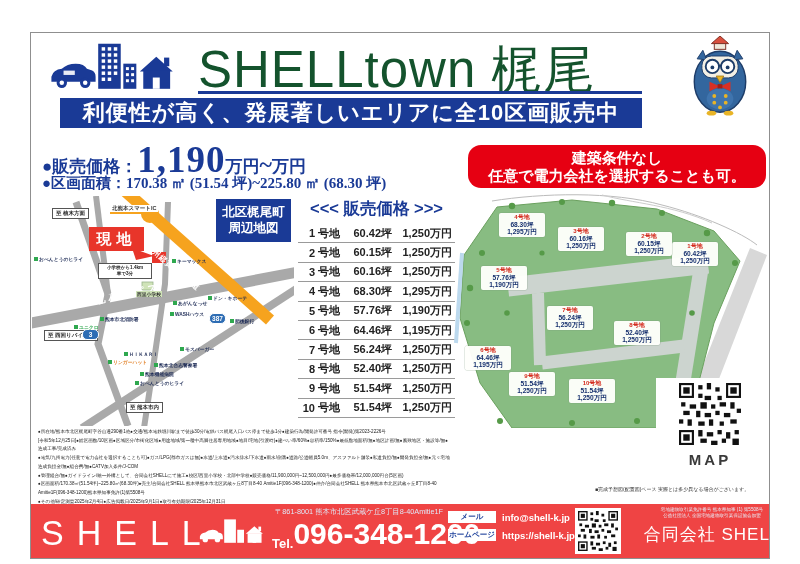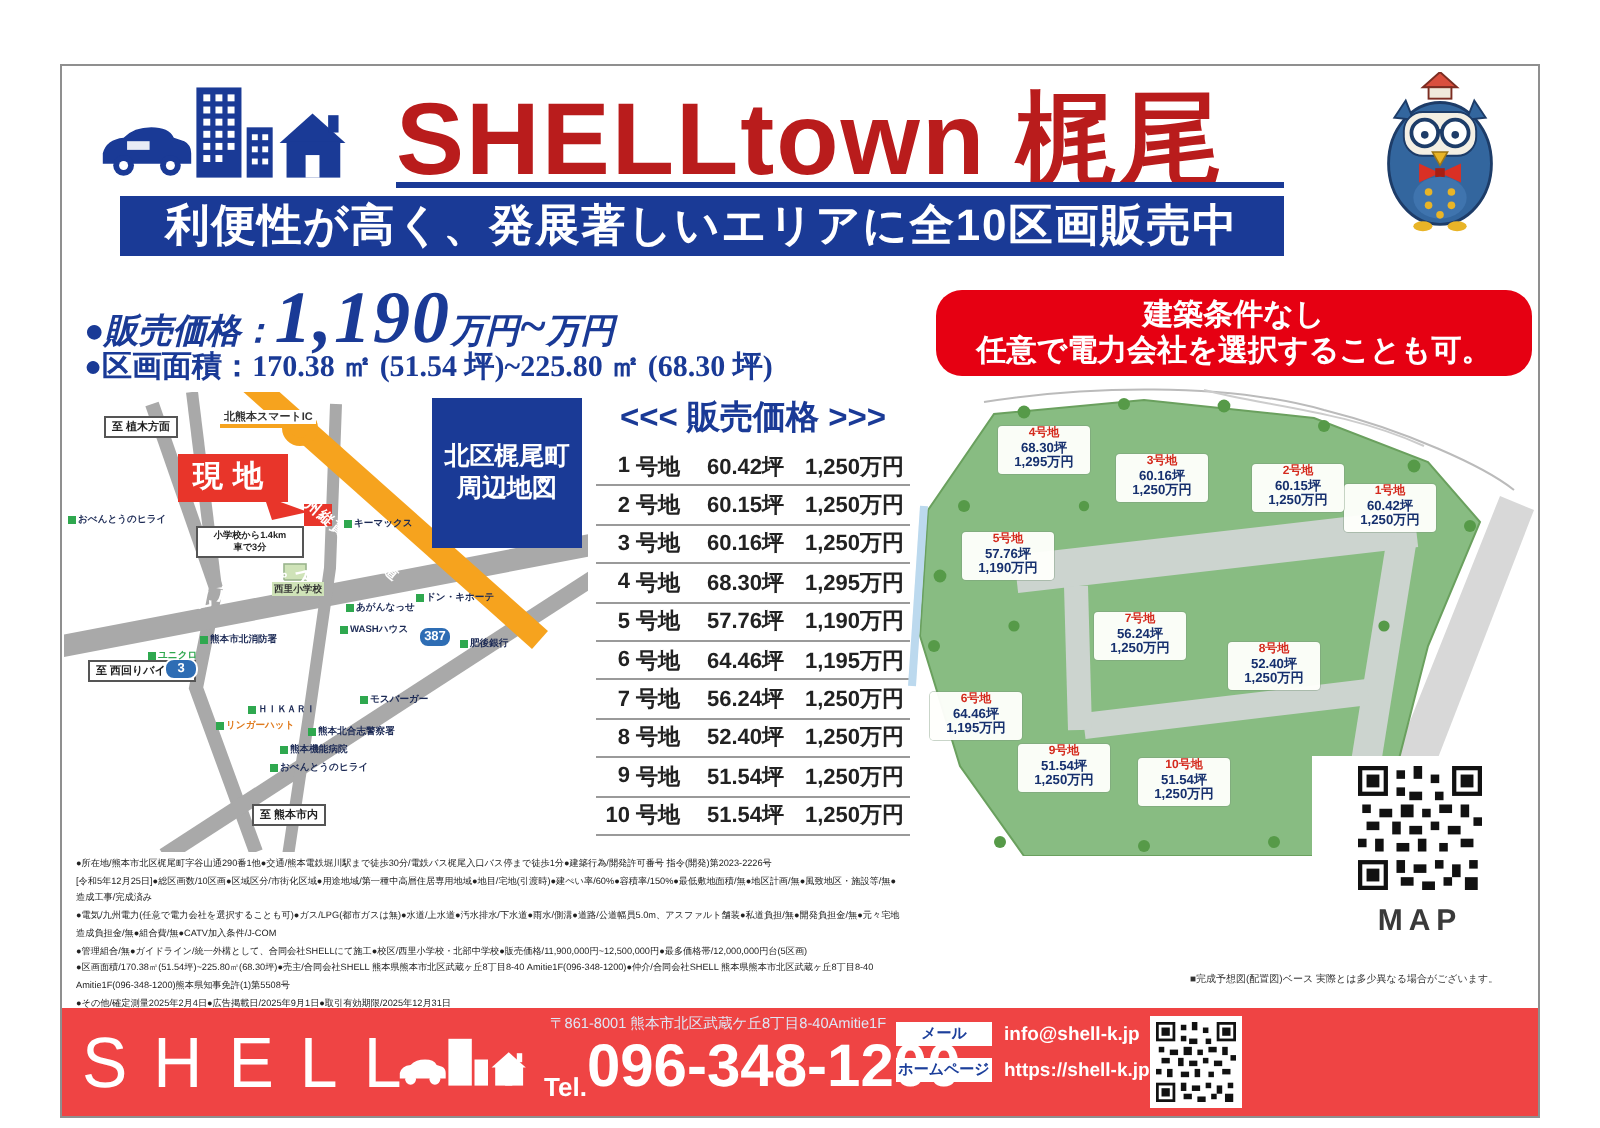--- a/index.html
+++ b/index.html
@@ -3,53 +3,53 @@
 <meta charset="utf-8">
 <style>
   * { margin:0; padding:0; box-sizing:border-box; }
   html,body { background:#fff; }
   body { font-family:"Liberation Sans","DejaVu Sans",sans-serif; }
   .page { position:relative; width:800px; height:564px; background:#fff; overflow:hidden; }
   .frame { position:absolute; left:30px; top:32px; width:740px; height:527px; border:1px solid #8f8f8f; }
 
   
   .logo { position:absolute; left:40px; top:42px; width:158px; height:52px; color:#1a3a96; }
-  .title { position:absolute; left:198px; top:36px; width:450px; font-size:51px; font-weight:bold;
-           letter-spacing:1px; color:#b91c1c; white-space:nowrap; }
+  .title { position:absolute; left:198px; top:36px; width:450px; font-size:51px; font-weight:normal;
+           letter-spacing:1px; color:#14532d; white-space:nowrap; }
   .title-underline { position:absolute; left:198px; top:91px; width:444px; height:3px; background:#1a3a96; }
   .banner { position:absolute; left:60px; top:98px; width:582px; height:30px; background:#1a3a96;
             color:#fff; font-size:22px; font-weight:bold; text-align:center; line-height:30px;
             letter-spacing:1px; white-space:nowrap; }
   .mascot { position:absolute; left:679px; top:36px; width:82px; height:80px; }
   .mascot-caption { position:absolute; left:668px; top:117px; width:104px; text-align:center;
                     font-size:8px; color:#222; line-height:1.25; font-weight:bold; }
 
   
   .price-line1 { position:absolute; left:42px; top:138px; display:flex; align-items:baseline;
-                 color:#1a3a96; white-space:nowrap;font-style:italic; }
+                 color:#1a3a96; white-space:nowrap; }
   .price-line1 .lbl { font-size:17px; font-weight:bold; }
   .price-line1 .big { font-family:"Liberation Serif","DejaVu Serif",serif; font-size:37px; font-weight:bold; letter-spacing:1px; }
   .price-line1 .unit { font-family:"Liberation Serif","DejaVu Serif",serif; font-size:17px; font-weight:bold; }
   .price-line1 .tilde { font-family:"Liberation Serif","DejaVu Serif",serif; font-size:24px; font-weight:bold; }
   .price-line2 { position:absolute; left:42px; top:174px; color:#1a3a96; font-size:15px; font-weight:bold;
                  font-family:"Liberation Serif","DejaVu Serif",serif; white-space:nowrap; }
   .price-line2 .lbl { font-family:"Liberation Sans","DejaVu Sans",sans-serif; }
 
   
   .highlight { position:absolute; left:468px; top:145px; width:298px; height:43px; background:#e60012;
                border-radius:13px; color:#fff; font-weight:bold; text-align:center;
                display:flex; flex-direction:column; justify-content:center; line-height:1.2; }
   .highlight .h1 { font-size:15px; }
   .highlight .h2 { font-size:15px; }
 
   
   .map { position:absolute; left:32px; top:196px; width:262px; height:230px; background:#fff; }
   .map svg.roads { position:absolute; left:0; top:0; }
   .map-title { position:absolute; left:184px; top:3px; width:75px; background:#1a3a96; color:#fff;
-               font-size:12.5px; font-weight:bold; text-align:center; line-height:1.3; padding:21px 0; }
+               font-size:12.5px; font-weight:bold; text-align:center; line-height:1.3; padding:5px 0; }
   .genchi { position:absolute; left:57px; top:31px; width:55px; height:24px; background:#e8352a; color:#fff;
             font-size:15px; font-weight:bold; text-align:center; line-height:24px; letter-spacing:5px; }
   .dest-box { position:absolute; background:#fff; border:1px solid #555; color:#222; font-size:5.5px;
               font-weight:bold; padding:1px 3px; white-space:nowrap; }
   .smart-ic { position:absolute; left:78px; top:9px; background:#fff; color:#333; font-size:5.5px;
               font-weight:bold; border-bottom:2px solid #f6a31e; padding:0 2px; white-space:nowrap; }
   .school-note { position:absolute; left:66px; top:67px; width:54px; background:#fff; border:1px solid #555;
                  color:#222; font-size:4.6px; font-weight:bold; text-align:center; line-height:1.3; padding:1px 0; }
   .hwy-label { position:absolute; left:118px; top:46px; color:#fff; font-size:7.5px; font-weight:bold;
                letter-spacing:1px; transform:rotate(40deg); transform-origin:left top; white-space:nowrap; }
@@ -537,14 +537,19 @@
     </div>
     <div class="f-chip" style="left:417px;top:7px">メール</div>
     <div class="f-val" style="left:471px;top:8px">info@shell-k.jp</div>
     <div class="f-chip" style="left:417px;top:25px">ホームページ</div>
     <div class="f-val" style="left:471px;top:26px">https://shell-k.jp</div>
     <div class="f-qr">
       <svg viewBox="0 0 29 29">
           <use href="#qr-art"></use>
         </svg>
     </div>
+    <div class="f-right">
+      <div class="f-lic">宅地建物取引業免許番号 熊本県知事 (1) 第5508号</div>
+      <div class="f-lic">公益社団法人 全国宅地建物取引業保証協会加盟</div>
+      <div class="f-company">合同会社 SHELL</div>
+    </div>
   </div>
 </div>
 
 </body></html>

